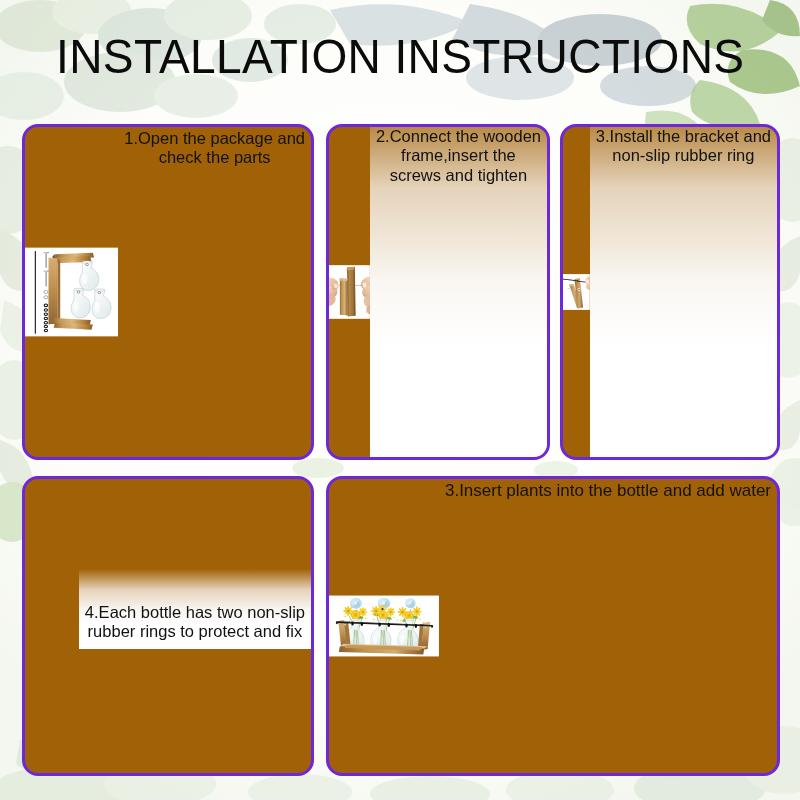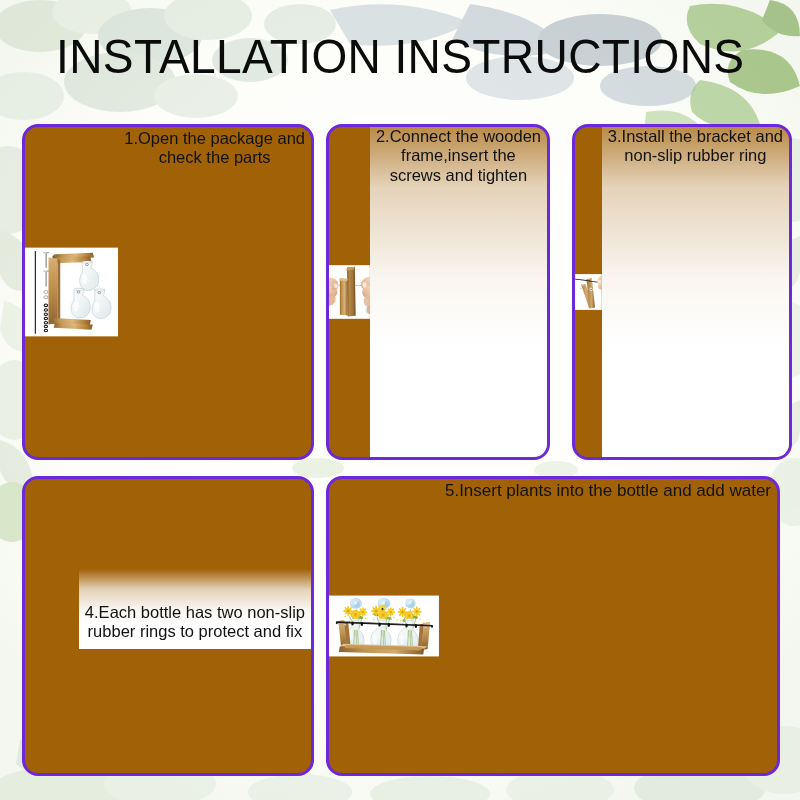--- a/index.html
+++ b/index.html
@@ -72,21 +72,21 @@
                 rgba(255,255,255,0.72) 26%,
                 rgba(255,255,255,0.95) 52%,
                 #ffffff 70%);
     padding-top: 34px;
   }
   .panel-caption.wide { font-size: 17px; }
 
   
   #panel-1 { left: 22px;  top: 124px; width: 292px; height: 336px; justify-content: space-between; }
   #panel-2 { left: 326px; top: 124px; width: 224px; height: 336px; }
-  #panel-3 { left: 572px; top: 124px; width: 220px; height: 336px; }
+  #panel-3 { left: 560px; top: 124px; width: 220px; height: 336px; }
   #panel-4 { left: 22px;  top: 476px; width: 292px; height: 300px; align-items: center; }
   #panel-5 { left: 326px; top: 476px; width: 454px; height: 300px; }
 </style>
 </head>
 <body>
 
 <div id="page">
 
   <div id="bg-art">
     <svg viewBox="0 0 800 800" xmlns="http://www.w3.org/2000/svg">
@@ -1026,17 +1026,17 @@
             <ellipse cx="206" cy="118" rx="5" ry="8" fill="#101010"></ellipse>
             <ellipse cx="244" cy="120" rx="5" ry="8" fill="#101010"></ellipse>
             <ellipse cx="316" cy="122" rx="5" ry="8" fill="#101010"></ellipse>
             <ellipse cx="354" cy="124" rx="5" ry="8" fill="#101010"></ellipse>
 
             <circle cx="32" cy="112" r="4.4" fill="#1f1f1f"></circle>
             <circle cx="420" cy="127" r="4.4" fill="#1f1f1f"></circle>
           </g>
         </svg>
       </div>
-      <div class="panel-caption wide">5.Insert plants into the bottle and add water</div>
+      <div class="panel-caption wide">3.Insert plants into the bottle and add water</div>
     </div>
 
   </div>
 </div>
 
 </body></html>

